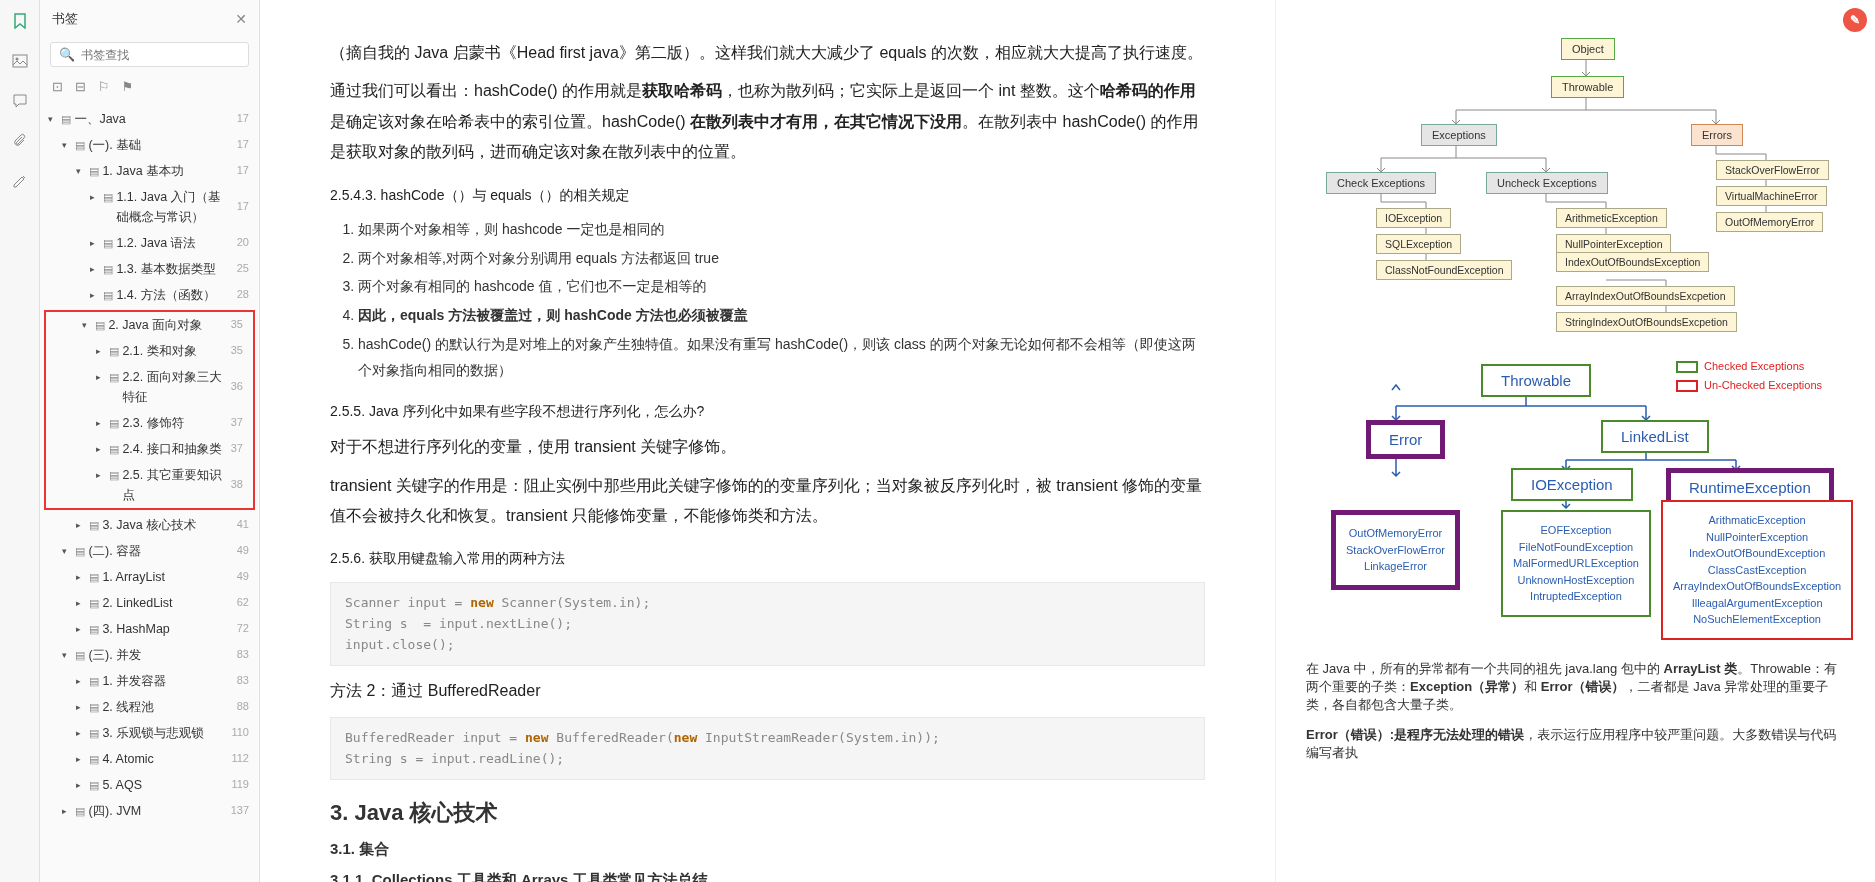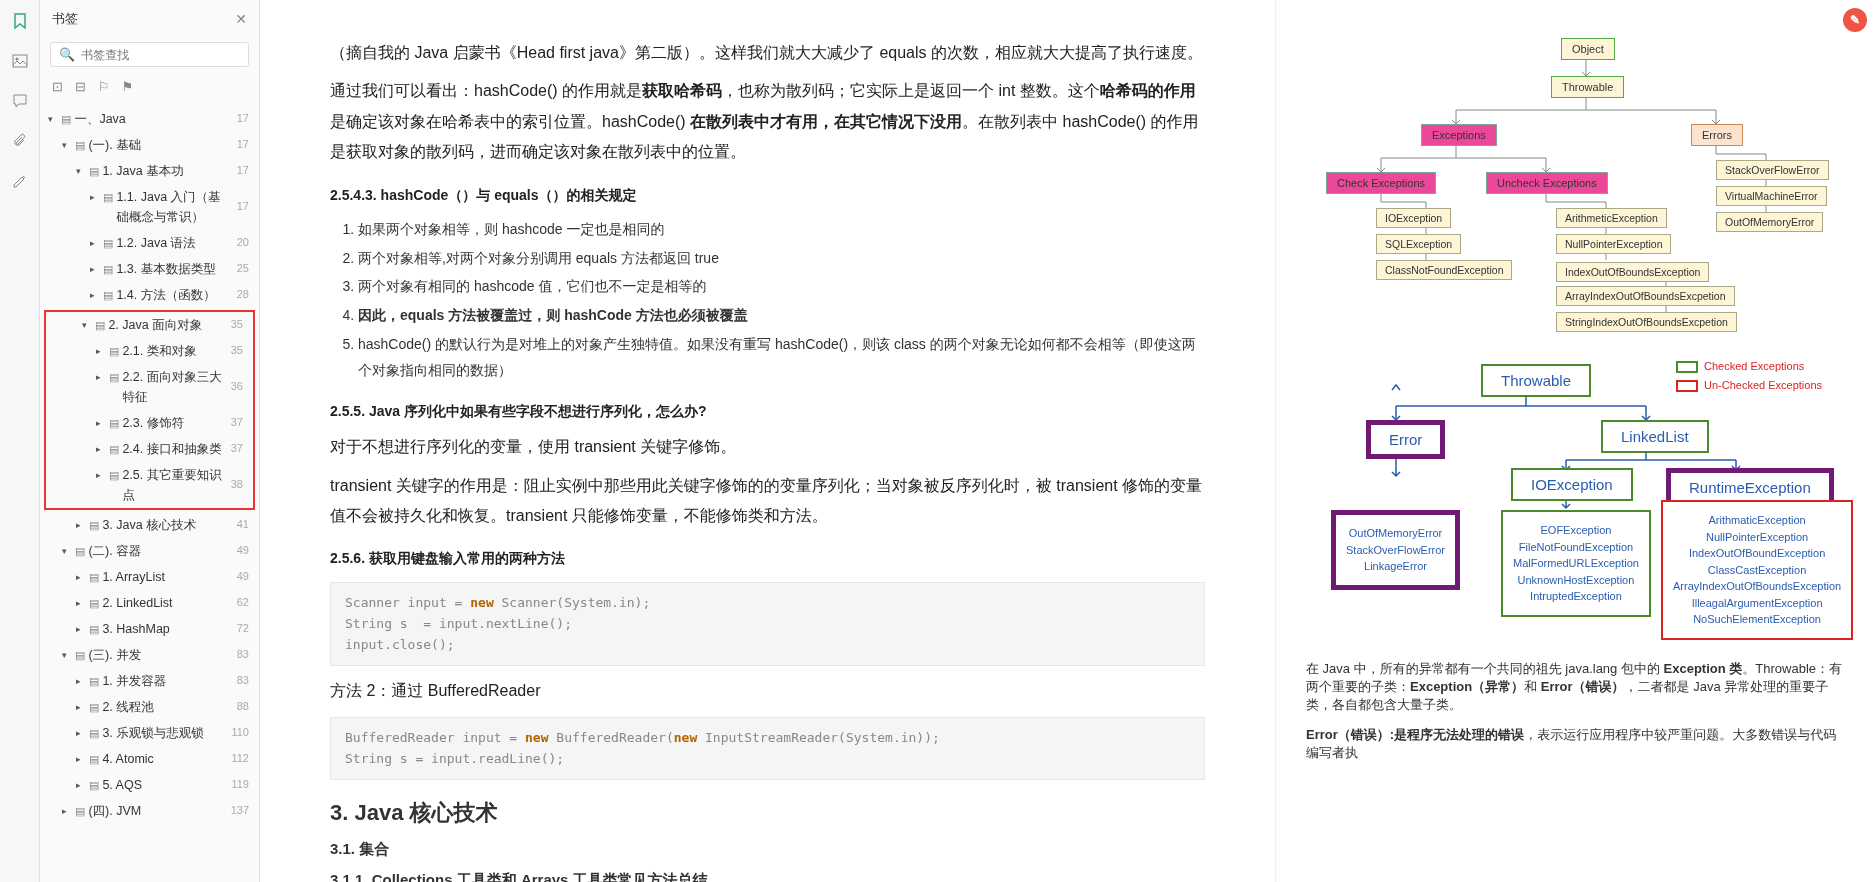--- a/index.html
+++ b/index.html
@@ -19,33 +19,33 @@
 .trow{display:flex;align-items:center;justify-content:space-between;padding:3px 10px 3px 0;cursor:pointer;line-height:1.6}
 .trow .lbl{display:flex;align-items:flex-start;gap:3px;flex:1;min-width:0}
 .trow .caret{width:10px;display:inline-block;color:#555;font-size:9px;flex-shrink:0;margin-top:3px}
 .trow .doc{color:#888;font-size:11px;flex-shrink:0;margin-top:2px}
 .trow .txt{word-break:break-all}
 .trow .pg{color:#aaa;font-size:11px;padding-left:6px;flex-shrink:0}
 .hl-box{border:2px solid #e33;margin:2px 4px}
 .content{flex:1;display:flex;overflow:hidden;position:relative}
 .page{flex:1;overflow:auto;padding:30px 70px 30px 70px;position:relative}
 .page p{margin:8px 0;line-height:1.9;font-size:16px;color:#222}
-.page .sec{font-weight:700;margin-top:14px;font-size:14px}
+.page .sec{font-weight:400;margin-top:14px;font-size:14px}
 .page .h2{font-size:22px;font-weight:700;margin:18px 0 10px}
 .page .h3{font-size:15px;font-weight:700;margin:12px 0 6px}
 .page ol{margin:6px 0 12px 28px;line-height:1.9;font-size:14px}
 .page ol li{margin:2px 0}
 .code{background:#f5f5f5;border:1px solid #e8e8e8;padding:10px 14px;margin:10px 0;font-family:Consolas,Monaco,monospace;font-size:13px;line-height:1.6;white-space:pre}
 .kw{color:#b06500;font-weight:700}
 .str{color:#888}
 .right{width:600px;overflow:auto;padding:30px 30px;border-left:1px solid #eee;position:relative}
 .diagram{position:relative}
 .node{position:absolute;border:1px solid;padding:4px 10px;font-size:11px;text-align:center;background:#fdf6e3;white-space:nowrap}
 .n-top{background:#fdf5d6;border-color:#5a4}
-.n-ex{background:#ec4899;border-color:#7a9}
+.n-ex{background:#e5e5e5;border-color:#7a9}
 .n-er{background:#fce3d0;border-color:#c85}
 .n-leaf{background:#fdf5d6;border-color:#aa8;font-size:10.5px;padding:3px 8px}
 .d2 .node{background:#fff}
 .d2 .blue{border:2px solid #2a5db0;color:#2a5db0;font-size:15px;padding:6px 18px}
 .d2 .bluebox{border:2px solid #2a5db0;color:#2a5db0;font-size:11px;padding:10px;line-height:1.5}
 .d2 .green{border:2px solid #4a8a2a}
 .d2 .red{border:5px solid #701a75}
 .d2 .redbox{border:2px solid #d22;color:#2a5db0;font-size:11px;padding:10px;line-height:1.5}
 .legend{position:absolute;font-size:11px}
 .legend .sw{display:inline-block;width:22px;height:12px;vertical-align:middle;margin-right:6px}
@@ -357,21 +357,21 @@
         <div class="node n-ex" style="left:20px;top:142px">Check Exceptions</div>
         <div class="node n-ex" style="left:180px;top:142px">Uncheck Exceptions</div>
         <div id="d1-check"></div>
         <div id="d1-uncheck"></div>
         <div id="d1-err"></div>
       <div class="node n-leaf" style="left: 70px; top: 178px;">IOException</div>
           <div class="node n-leaf" style="left: 70px; top: 204px;">SQLException</div>
           <div class="node n-leaf" style="left: 70px; top: 230px;">ClassNotFoundException</div>
           <div class="node n-leaf" style="left: 250px; top: 178px;">ArithmeticException</div>
           <div class="node n-leaf" style="left: 250px; top: 204px;">NullPointerException</div>
-          <div class="node n-leaf" style="left: 250px; top: 232px;">IndexOutOfBoundsException</div>
+          <div class="node n-leaf" style="left: 250px; top: 222px;">IndexOutOfBoundsException</div>
           <div class="node n-leaf" style="left: 250px; top: 256px;">ArrayIndexOutOfBoundsExcpetion</div>
           <div class="node n-leaf" style="left: 250px; top: 282px;">StringIndexOutOfBoundsExcpetion</div>
           <div class="node n-leaf" style="left: 410px; top: 130px;">StackOverFlowError</div>
           <div class="node n-leaf" style="left: 410px; top: 156px;">VirtualMachineError</div>
           <div class="node n-leaf" style="left: 410px; top: 182px;">OutOfMemoryError</div>
         </div>
 
       <div class="diagram d2" style="height:280px;margin-top:20px">
         <svg class="lines" width="560" height="280">
           <g stroke="#2a5db0" fill="none" stroke-width="1.5">
@@ -403,19 +403,19 @@
 ClassCastException
 ArrayIndexOutOfBoundsException
 IlleagalArgumentException
 NoSuchElementException</div>
         <div class="legend" style="left:370px;top:0px">
           <div><span class="sw" style="border:2px solid #4a8a2a"></span><span style="color:#d22">Checked Exceptions</span></div>
           <div style="margin-top:6px"><span class="sw" style="border:2px solid #d22"></span><span style="color:#d22">Un-Checked Exceptions</span></div>
         </div>
       </div>
 
-      <p style="margin-top:20px"><span>在 Java 中，所有的异常都有一个共同的祖先 java.lang 包中的 </span><b>Exception 类</b><span>。Throwable：有两个重要的子类：</span><b>Exception（异常）</b><span>和 </span><b>Error（错误）</b><span>，二者都是 Java 异常处理的重要子类，各自都包含大量子类。</span></p>
+      <p style="margin-top:20px"><span>在 Java 中，所有的异常都有一个共同的祖先 java.lang 包中的 </span><b>ArrayList 类</b><span>。Throwable：有两个重要的子类：</span><b>Exception（异常）</b><span>和 </span><b>Error（错误）</b><span>，二者都是 Java 异常处理的重要子类，各自都包含大量子类。</span></p>
       <p style="margin-top:12px"><b>Error（错误）:是程序无法处理的错误</b><span>，表示运行应用程序中较严重问题。大多数错误与代码编写者执</span></p>
 
       <div class="float-btn">✎</div>
     </div>
   </div>
 </div>
 
 </body></html>

